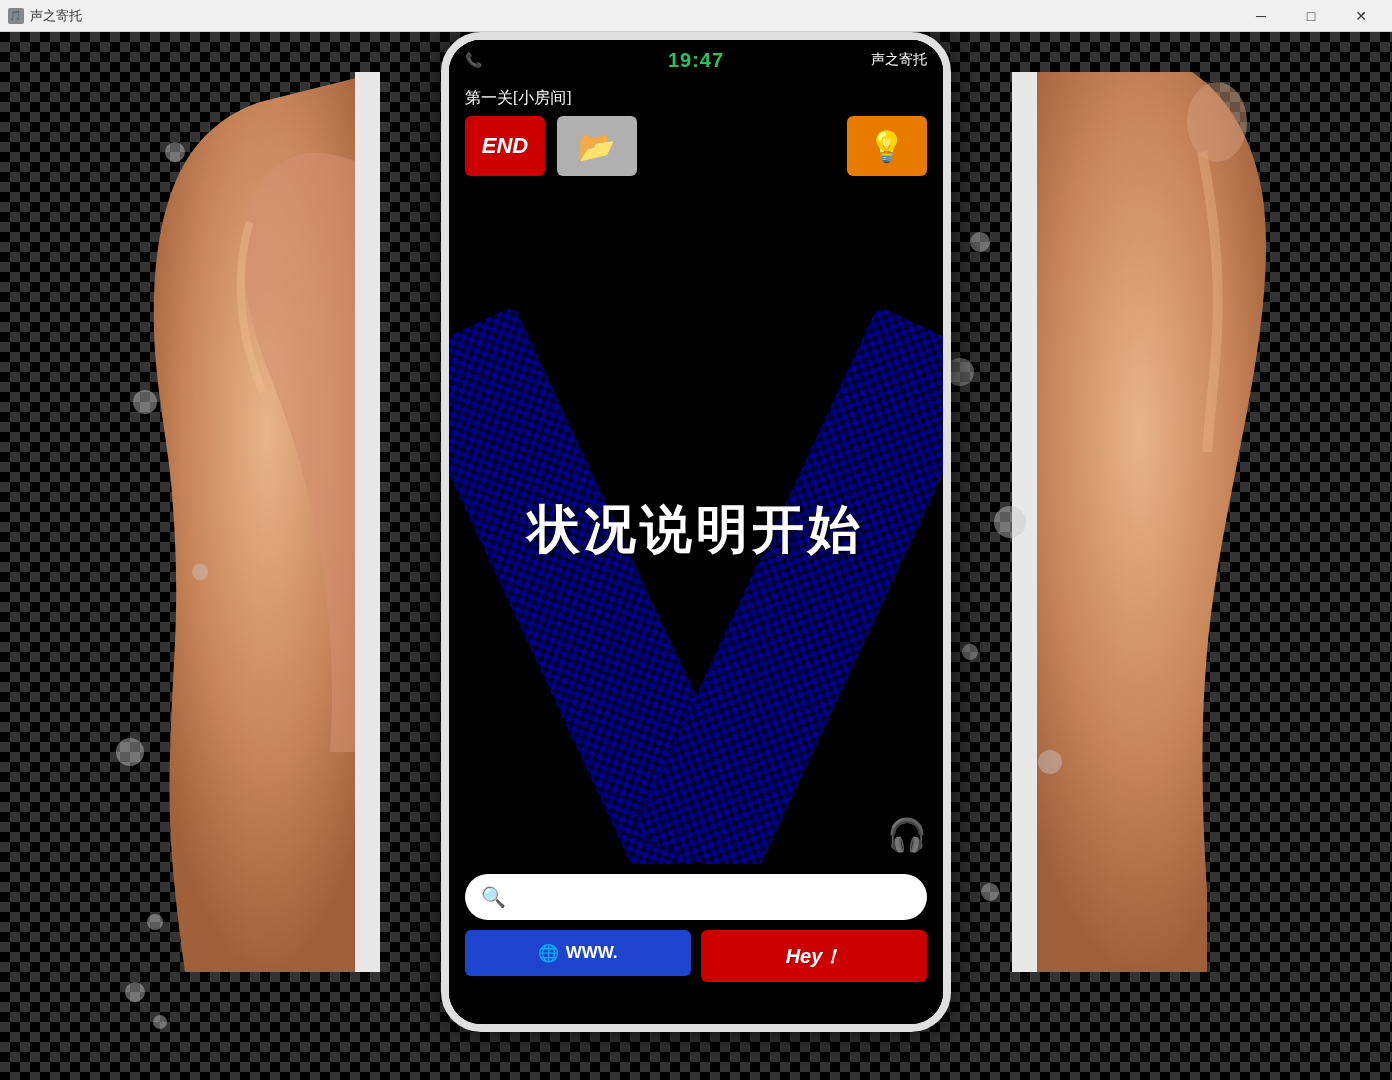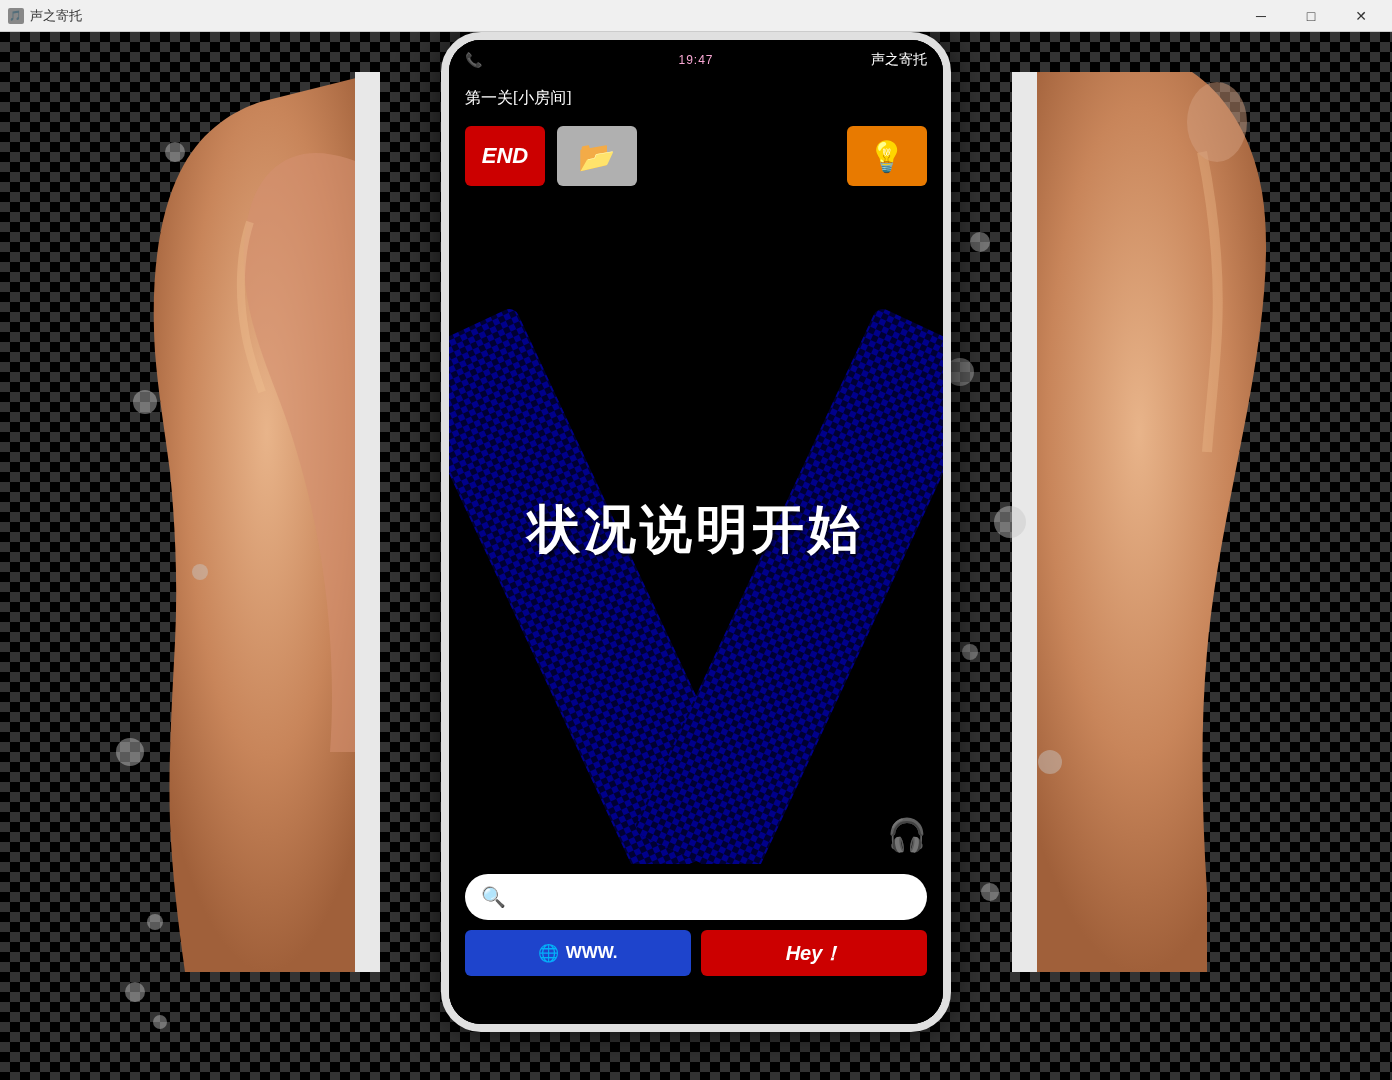--- a/index.html
+++ b/index.html
@@ -132,23 +132,23 @@
       align-items: center;
       padding: 0 16px;
       z-index: 20;
     }
     .status-bar-left {
       flex: 1;
       display: flex;
       align-items: center;
     }
     .status-bar-center {
-      font-size: 12px;
-      color: #f9a8d4;
-      font-weight: 400;
+      font-size: 20px;
+      color: #22c55e;
+      font-weight: 700;
       letter-spacing: 1px;
     }
     .status-bar-right {
       flex: 1;
       text-align: right;
       font-size: 14px;
       color: #fff;
     }
     .phone-icon {
       font-size: 14px;
@@ -172,21 +172,20 @@
       font-family: Liberation Serif, serif;
     }
 
     
     .toolbar {
       position: absolute;
       top: 76px; left: 0; right: 0;
       height: 80px;
       background: #000;
       display: flex;
-      align-items: center;
       padding: 0 16px;
       gap: 12px;
       z-index: 20;
     }
     .btn-end {
       width: 80px; height: 60px;
       background: #cc0000;
       border: none;
       border-radius: 6px;
       color: #fff;
@@ -316,21 +315,21 @@
       font-size: 17px;
       font-weight: bold;
       cursor: pointer;
       display: flex;
       align-items: center;
       justify-content: center;
       gap: 6px;
     }
     .btn-hey {
       flex: 1;
-      height: 46px;
+      height: 52px;
       background: #cc0000;
       border: none;
       border-radius: 6px;
       color: #fff;
       font-size: 20px;
       font-weight: bold;
       font-style: italic;
       cursor: pointer;
       display: flex;
       align-items: center;

